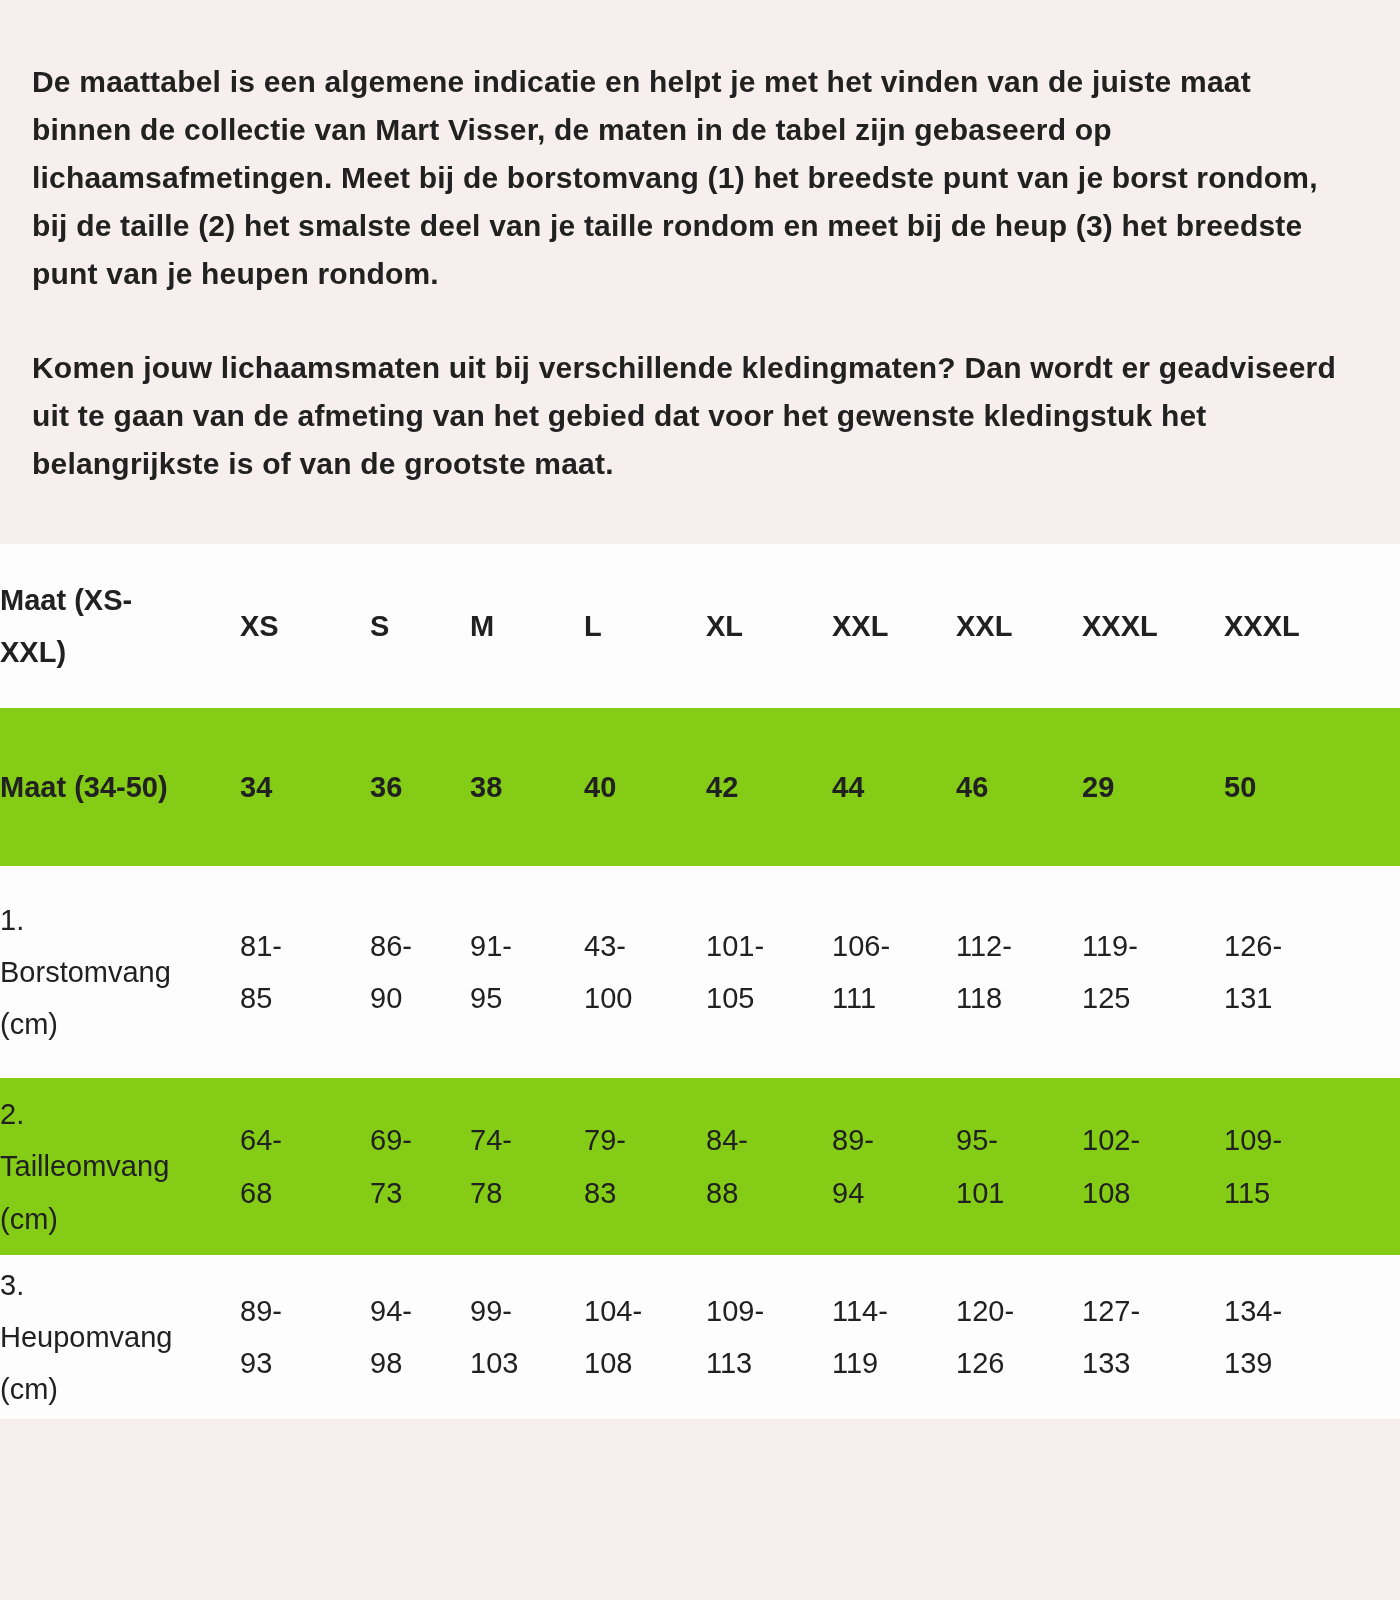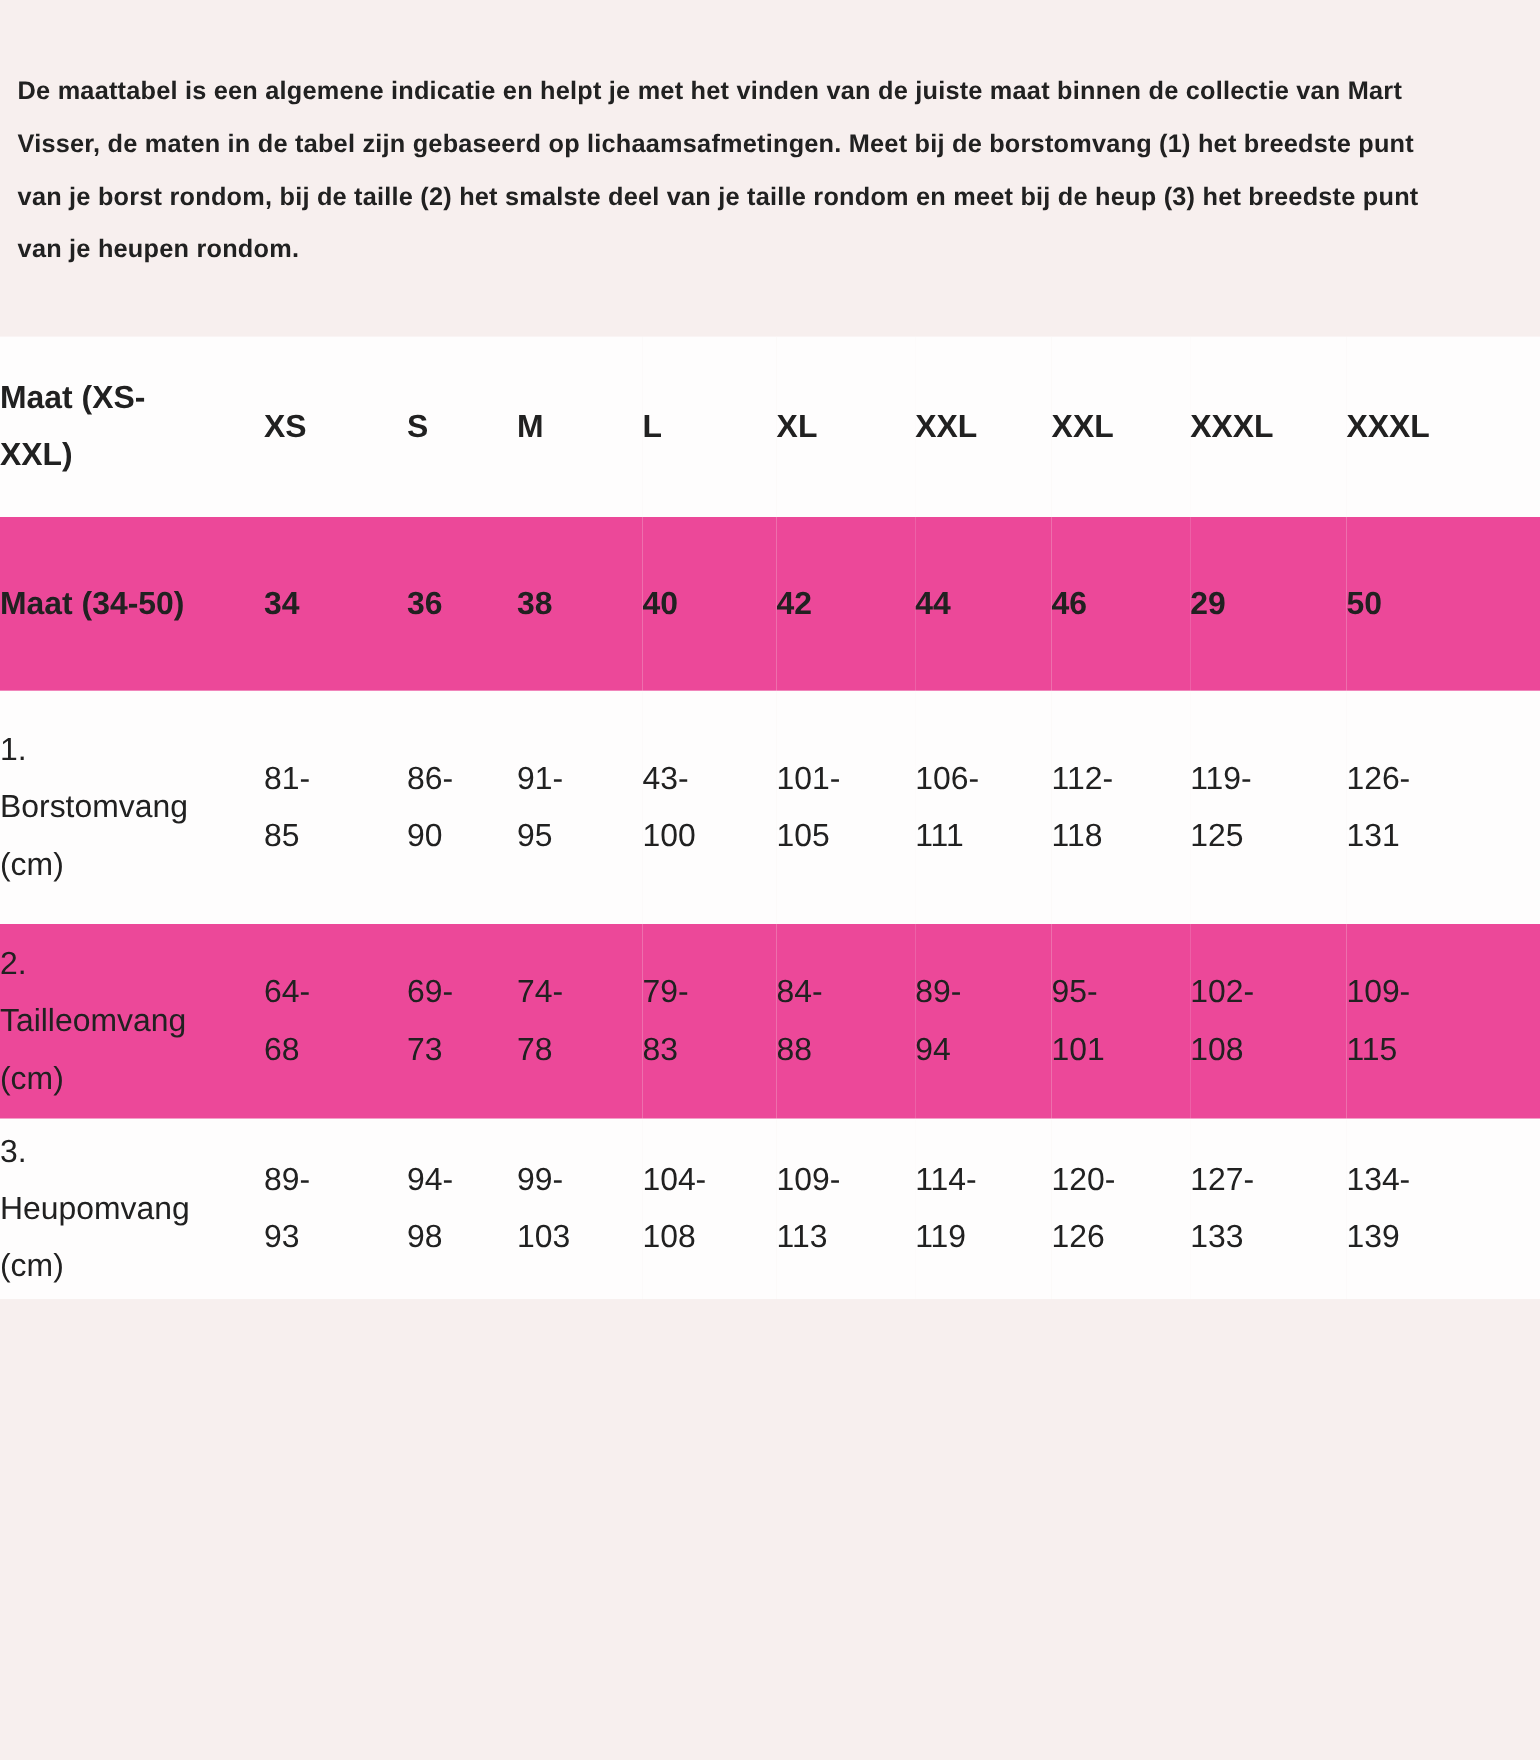--- a/index.html
+++ b/index.html
@@ -16,44 +16,44 @@
     padding: 0 16px;
   }
   h1.page-title {
     margin: 26px 0 0 0;
     font-size: 40px;
     line-height: 48px;
     font-weight: 700;
     letter-spacing: 0.5px;
   }
   p.para {
-    font-size: 23px;
+    font-size: 30px;
     line-height: 48px;
     font-weight: 700;
     max-width: 1310px;
-    margin: 0;
+    margin: 16px;
     letter-spacing: 0.2px;
   }
   p.p1 { margin-top: 58px; }
   p.p2 { margin-top: 46px; }
 
   table.size-table {
     margin-top: 56px;
     border-collapse: collapse;
     table-layout: fixed;
     width: 1400px;
     font-size: 29px;
     line-height: 1.8;
   }
   table.size-table td {
     vertical-align: middle;
     padding: 0;
   }
   tr.row-white { background: #fefdfd; padding-left: 29px; }
-  tr.row-pink  { background: #ec4899; }
+  tr.row-pink  { background: #84cc16; }
   tr.bold td   { font-weight: 700; }
 
   td.label-cell {
     text-align: left;
     padding-left: 20px;
   }
   .lbl {
     display: inline-block;
     width: 185px;
   }
@@ -67,20 +67,21 @@
   tr.r2 { height: 158px; }
   tr.r3 { height: 212px; }
   tr.r4 { height: 177px; }
   tr.r5 { height: 164px; }
 </style>
 </head>
 <body>
 
 <div class="content">
   <p class="para p1">De maattabel is een algemene indicatie en helpt je met het vinden van de juiste maat binnen de collectie van Mart Visser, de maten in de tabel zijn gebaseerd op lichaamsafmetingen. Meet bij de borstomvang (1) het breedste punt van je borst rondom, bij de taille (2) het smalste deel van je taille rondom en meet bij de heup (3) het breedste punt van je heupen rondom.</p>
+  <p class="para p2">Komen jouw lichaamsmaten uit bij verschillende kledingmaten? Dan wordt er geadviseerd uit te gaan van de afmeting van het gebied dat voor het gewenste kledingstuk het belangrijkste is of van de grootste maat.</p>
 </div>
 
 <table class="size-table">
   <colgroup>
     <col style="width:240px">
       <col style="width:130px">
       <col style="width:100px">
       <col style="width:114px">
       <col style="width:122px">
     <col style="width:126px">

